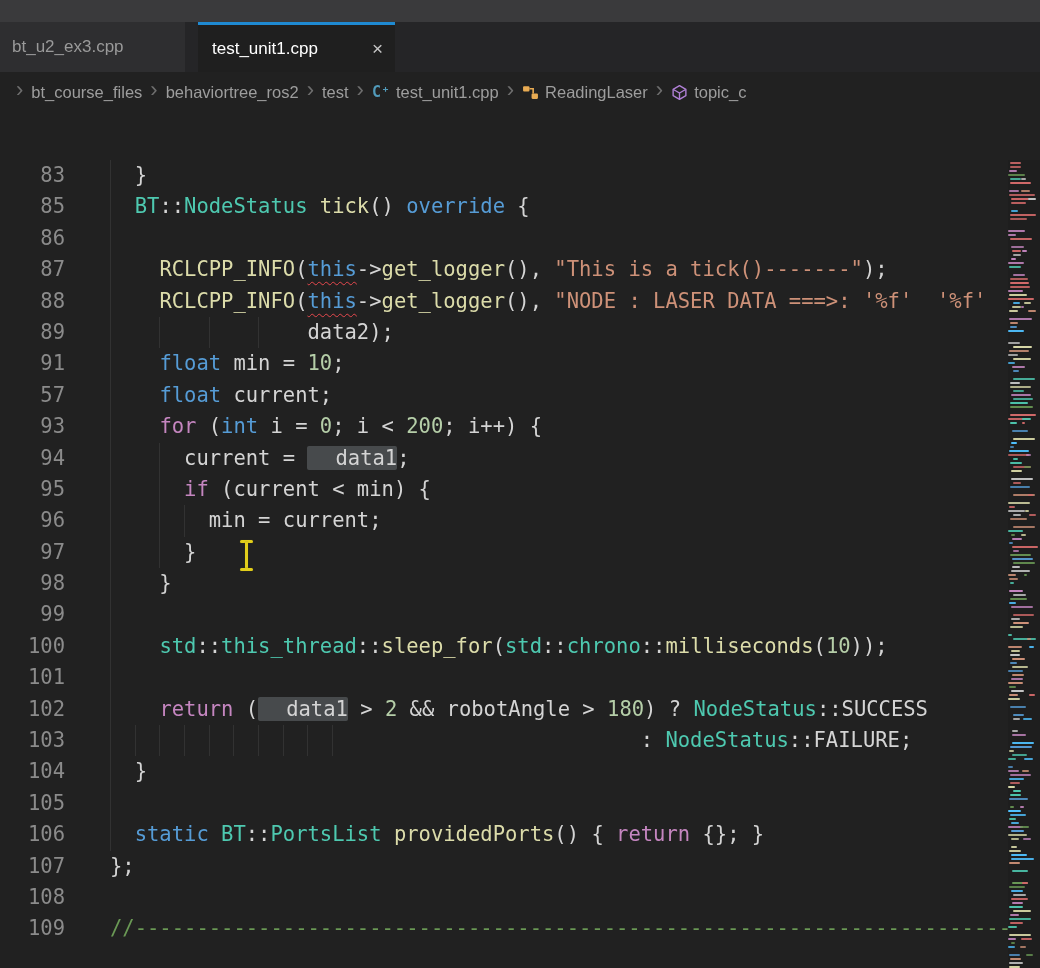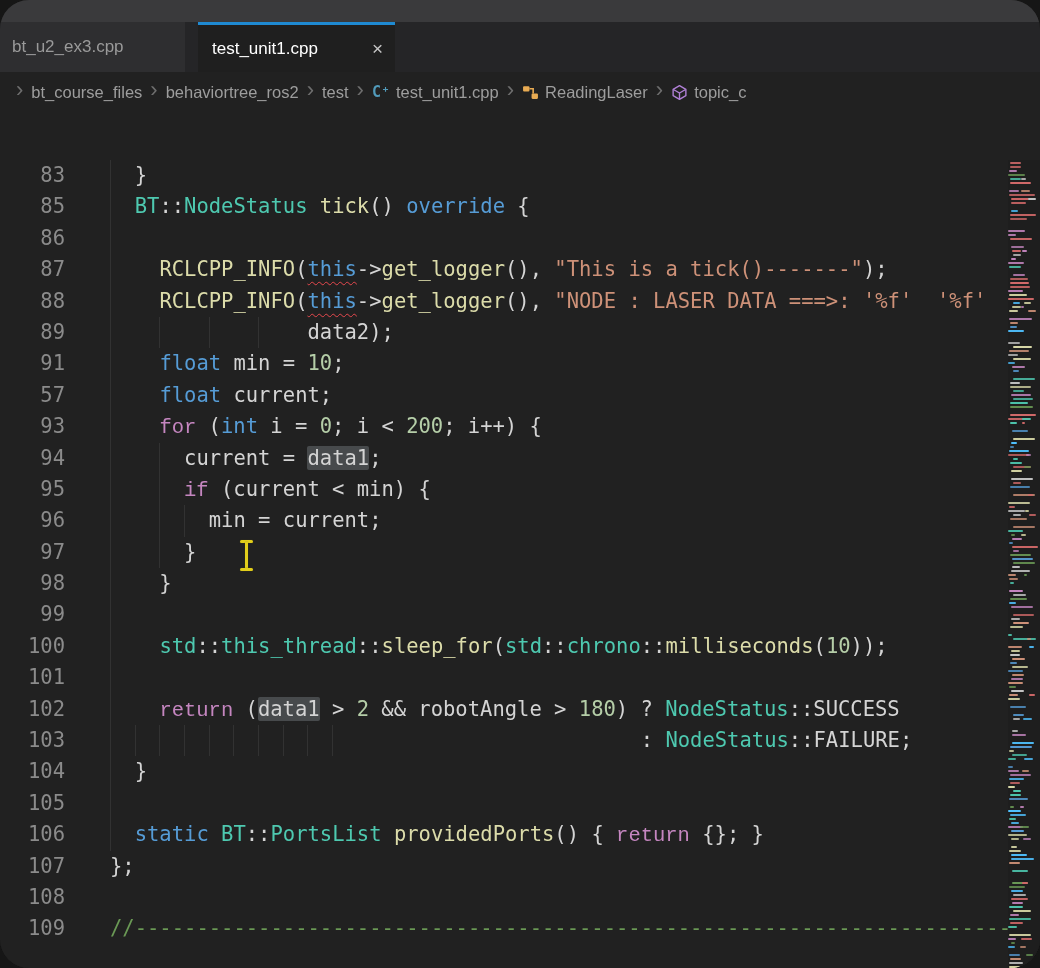--- a/index.html
+++ b/index.html
@@ -1,17 +1,17 @@
 <!DOCTYPE html>
 <html style="--editorbg: #212121; --accent: #1F8AD2; --kw: #569CD6; --ctrl: #C586C0; --type: #4EC9B0; --fn: #DCDCAA; --str: #CE9178; --num: #B5CEA8; --cmt: #6A9955; --fg: #D4D4D4; --ln: #8B8B8B; --err: #E5484D; --hlbg: #6E737880; --cursor: #E2CE1B;"><head>
 <meta charset="utf-8">
 <style>
   html,body{margin:0;padding:0;background:#161616;}
   .app{position:relative;width:1040px;height:968px;overflow:hidden;background:var(--editorbg);
-       font-family:"Liberation Sans",sans-serif;border-radius:29px;}
+       font-family:"Liberation Sans",sans-serif;}
   
   .titlebar{height:22px;background:#3A3A3C;}
   .tabbar{height:50px;background:#252527;display:flex;align-items:stretch;}
   .tab{display:flex;align-items:center;font-size:17px;color:#9A9A9A;cursor:pointer;box-sizing:border-box;}
   .tab.inactive{width:185px;background:#2E2E30;padding-left:12px;}
   .tab.active{margin-left:13px;width:197px;background:#1F1F1F;border-top:3px solid var(--accent);
               color:#FFFFFF;padding:0 12px 0 14px;justify-content:space-between;}
   .tab .close{color:#C5C5C5;font-size:19px;margin-left:10px;cursor:pointer;line-height:1;}
   
   .breadcrumbs{height:40px;display:flex;align-items:center;color:#9D9D9D;font-size:16.5px;
@@ -21,28 +21,28 @@
   .bc-ic{display:inline-flex;align-items:center;}
   .bc-ic.cpp{color:#519ABA;font-weight:bold;font-size:15px;font-family:"DejaVu Sans Mono",monospace;}
   
   .editor{position:absolute;top:112px;left:0;right:0;bottom:0;overflow:hidden;
           font-family:"DejaVu Sans Mono",monospace;font-size:20.5px;background:var(--editorbg);margin-top:48px;}
   .line{height:31.4px;line-height:31.4px;display:flex;white-space:pre;}
   .ln{width:65px;flex:none;text-align:right;color:var(--ln);user-select:none;}
   .code{margin-left:45px;position:relative;color:var(--fg);}
   .guide{position:absolute;top:0;height:31.4px;width:1px;background:rgba(210,210,210,0.10);}
   .tk.kw{color:var(--kw);}
-  .tk.ctrl{color:var(--ctrl);font-family:Liberation Mono, monospace;}
+  .tk.ctrl{color:var(--ctrl);}
   .tk.type{color:var(--type);}
   .tk.fn{color:var(--fn);}
   .tk.str{color:var(--str);}
   .tk.num{color:var(--num);}
   .tk.cmt{color:var(--cmt);}
   .tk.thiskw{color:var(--kw);text-decoration:underline wavy var(--err);text-decoration-thickness:1px;text-underline-offset:5px;}
-  .tk.hl{color:var(--fg);background:var(--hlbg);border-radius:2px;}
+  .tk.hl{color:var(--fg);background:var(--hlbg);border-radius:2px;padding-left:28px;}
   
   .minimap{position:absolute;top:0;right:0;width:32px;height:100%;background:#1E1E1E;z-index:4;overflow:hidden;}
   .mm{position:absolute;height:2px;border-radius:1px;}
   
   .ibeam{position:absolute;width:15px;height:31px;z-index:6;pointer-events:none;}
   .ibeam .bar{position:absolute;left:6px;top:2px;bottom:2px;width:3px;background:var(--cursor);box-shadow:0 0 1px #5c5200;}
   .ibeam::before,.ibeam::after{content:"";position:absolute;left:1px;width:13px;height:3px;background:var(--cursor);
                                border-radius:2px;box-shadow:0 0 1px #5c5200;}
   .ibeam::before{top:0;}
   .ibeam::after{bottom:0;}

